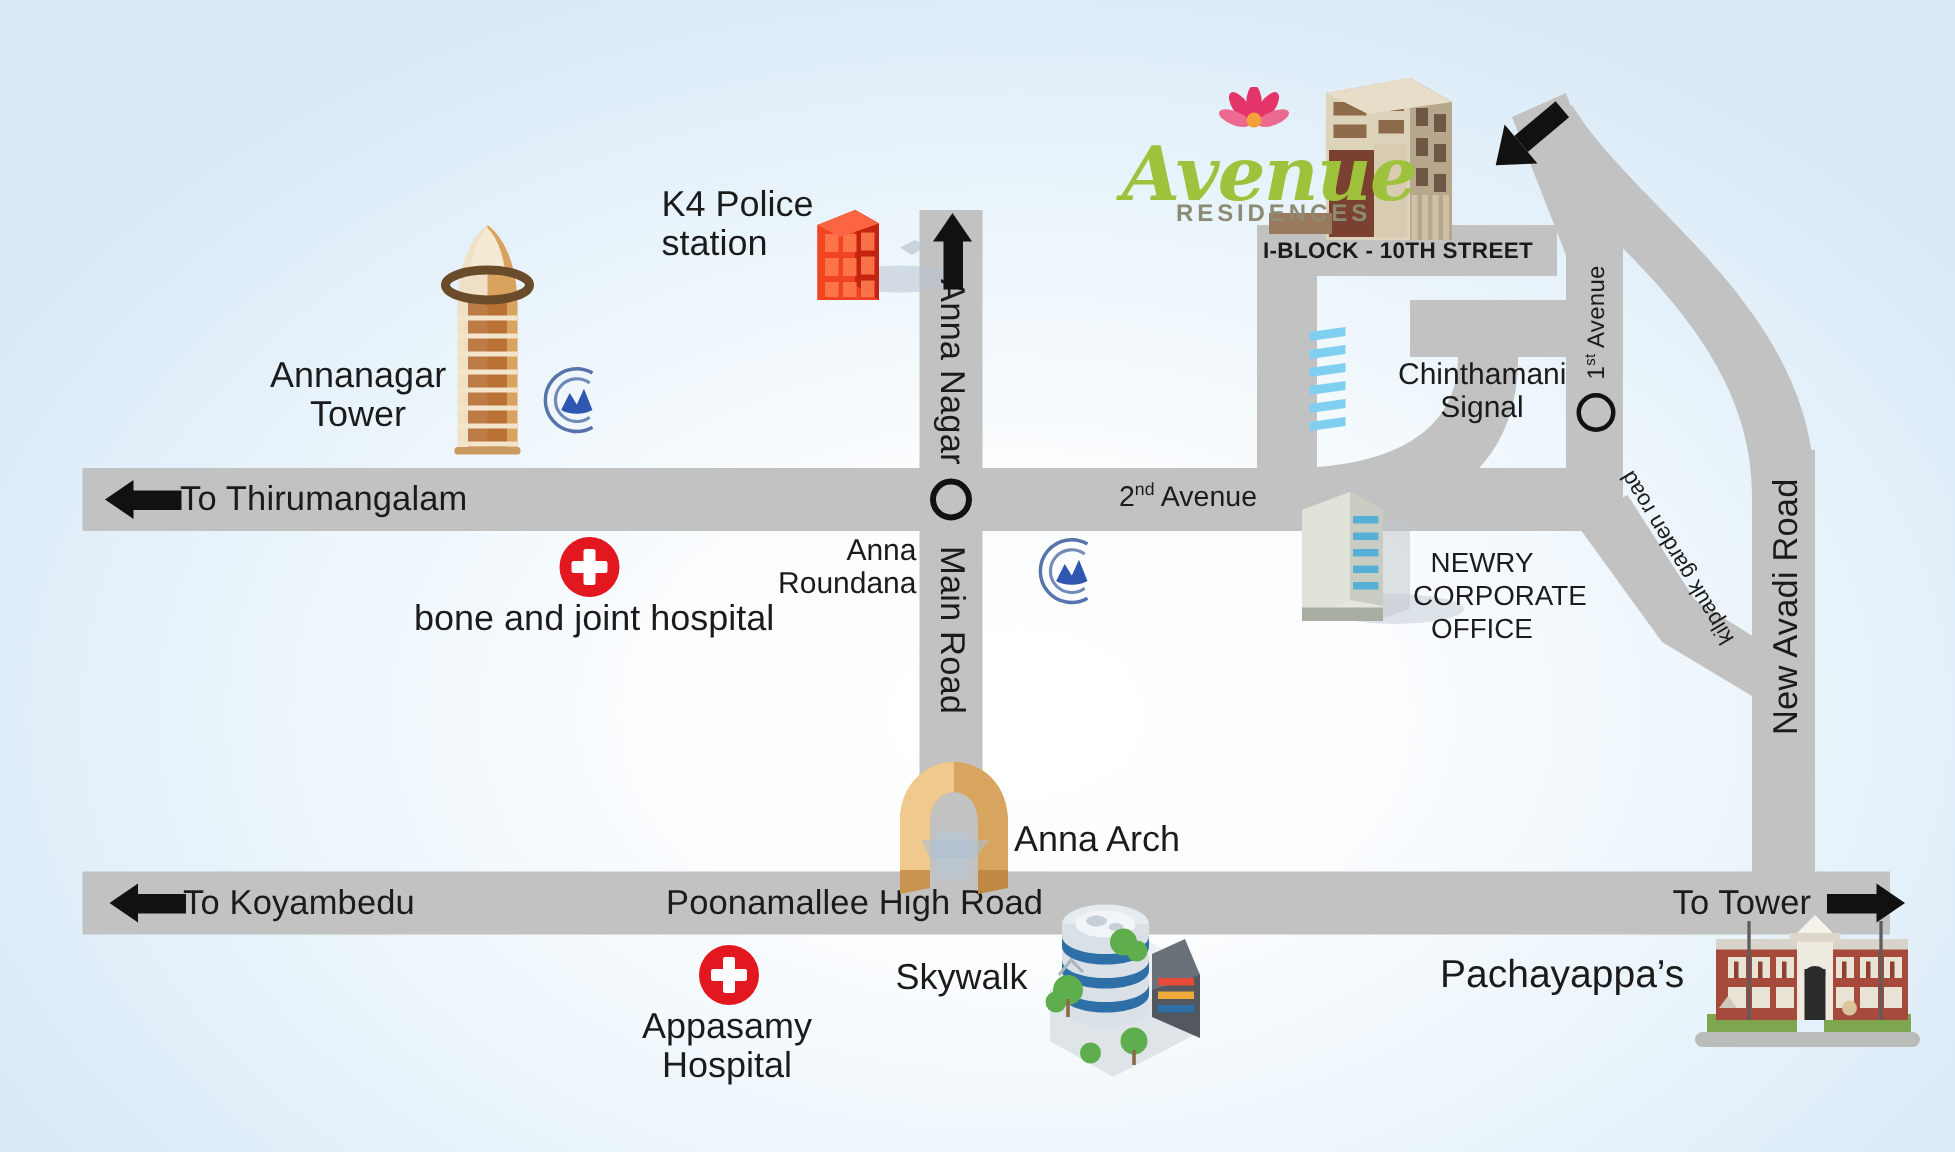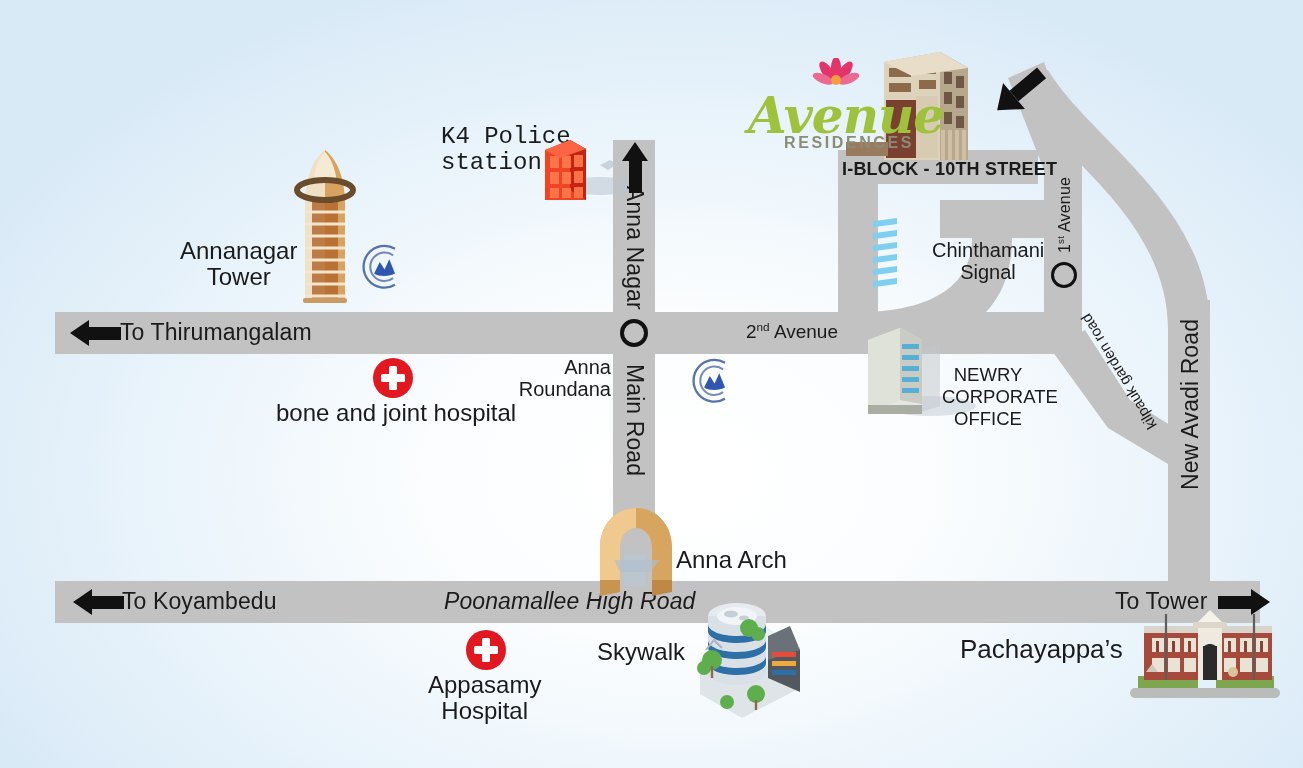--- a/index.html
+++ b/index.html
@@ -151,39 +151,39 @@
       <span class="arrow-shaft"></span>
   </div>
   <div class="lbl road-lbl" style="left:122px; top:589px;">To Koyambedu</div>
 
   <div class="lbl road-lbl" style="left:1115px; top:589px;">To Tower</div>
   <div class="arrow ar-right" style="left:1218px; top:589px; width:52px; height:27px;">
     <span class="arrow-shaft"></span>
       <span class="arrow-head"></span>
   </div>
 
-  <div class="lbl road-lbl" style="left:444px; top:589px;font-style:italic;">Poonamallee High Road</div>
+  <div class="lbl road-lbl" style="left:444px; top:589px;">Poonamallee High Road</div>
 
   <div class="lbl road-lbl-sm" style="left:746px; top:321px;">
     <span>2</span><span class="sup">nd</span><span> Avenue</span>
   </div>
 
   <div class="lbl road-lbl vtext-cw" style="left:647px; top:186px; transform: rotate(90deg);">Anna Nagar</div>
 
   <div class="lbl road-lbl vtext-cw" style="left:647px; top:364px; transform: rotate(90deg);">Main Road</div>
 
   <div class="lbl road-lbl vtext-cw" style="left:1178px; top:490px; transform: rotate(-90deg);">New Avadi Road</div>
 
   <div class="lbl tiny vtext-cw" style="left:1056px; top:253px; transform: rotate(-90deg); font-weight:normal; font-size:16px;">
     <span>1</span><span class="sup">st</span><span> Avenue</span>
   </div>
 
   <div class="lbl" style="left:1146px; top:432px; font-size:15px; transform: rotate(-121deg); transform-origin: 0 0;">kilpauk garden road</div>
 
-  <div class="lbl tiny" style="left:842px; top:160px; font-size:18px;">I-BLOCK - 10TH STREET</div>
+  <div class="lbl tiny" style="left:842px; top:160px; font-size:15px;">I-BLOCK - 10TH STREET</div>
 
   <div class="arrow ar-up" style="left:622px; top:142px; width:27px; height:52px;">
     <span class="arrow-head"></span>
       <span class="arrow-shaft"></span>
   </div>
 
   <svg class="layer" viewBox="0 0 1303 768">
     <g transform="translate(1014,96) rotate(-40)">
       <rect x="0" y="-7" width="36" height="14" fill="#111"></rect>
       <path d="M0,-17 L-22,0 L0,17 Z" fill="#111"></path>
@@ -191,21 +191,21 @@
   </svg>
 
   <div class="ring" style="left:620px; top:319px;"></div>
   <div class="ring" style="left:1051px; top:262px; width:26px; height:26px; border-width:3.5px;"></div>
 
   <div class="lbl poi" style="left:180px; top:238px; text-align:left;">
     <div>Annanagar</div>
     <div style="text-align:center;">Tower</div>
   </div>
 
-  <div class="lbl poi" style="left:441px; top:124px; text-align:left;font-family:Liberation Mono, monospace;">
+  <div class="lbl poi" style="left:441px; top:124px; text-align:left;">
     <div>K4 Police</div>
     <div style="text-align:left;">station</div>
   </div>
 
   <div class="lbl poi" style="left:276px; top:400px;">
     <div>bone and joint hospital</div>
   </div>
   <div class="cross-badge" style="left:373px; top:358px;"></div>
 
   <div class="lbl poi" style="left:428px; top:672px;">

